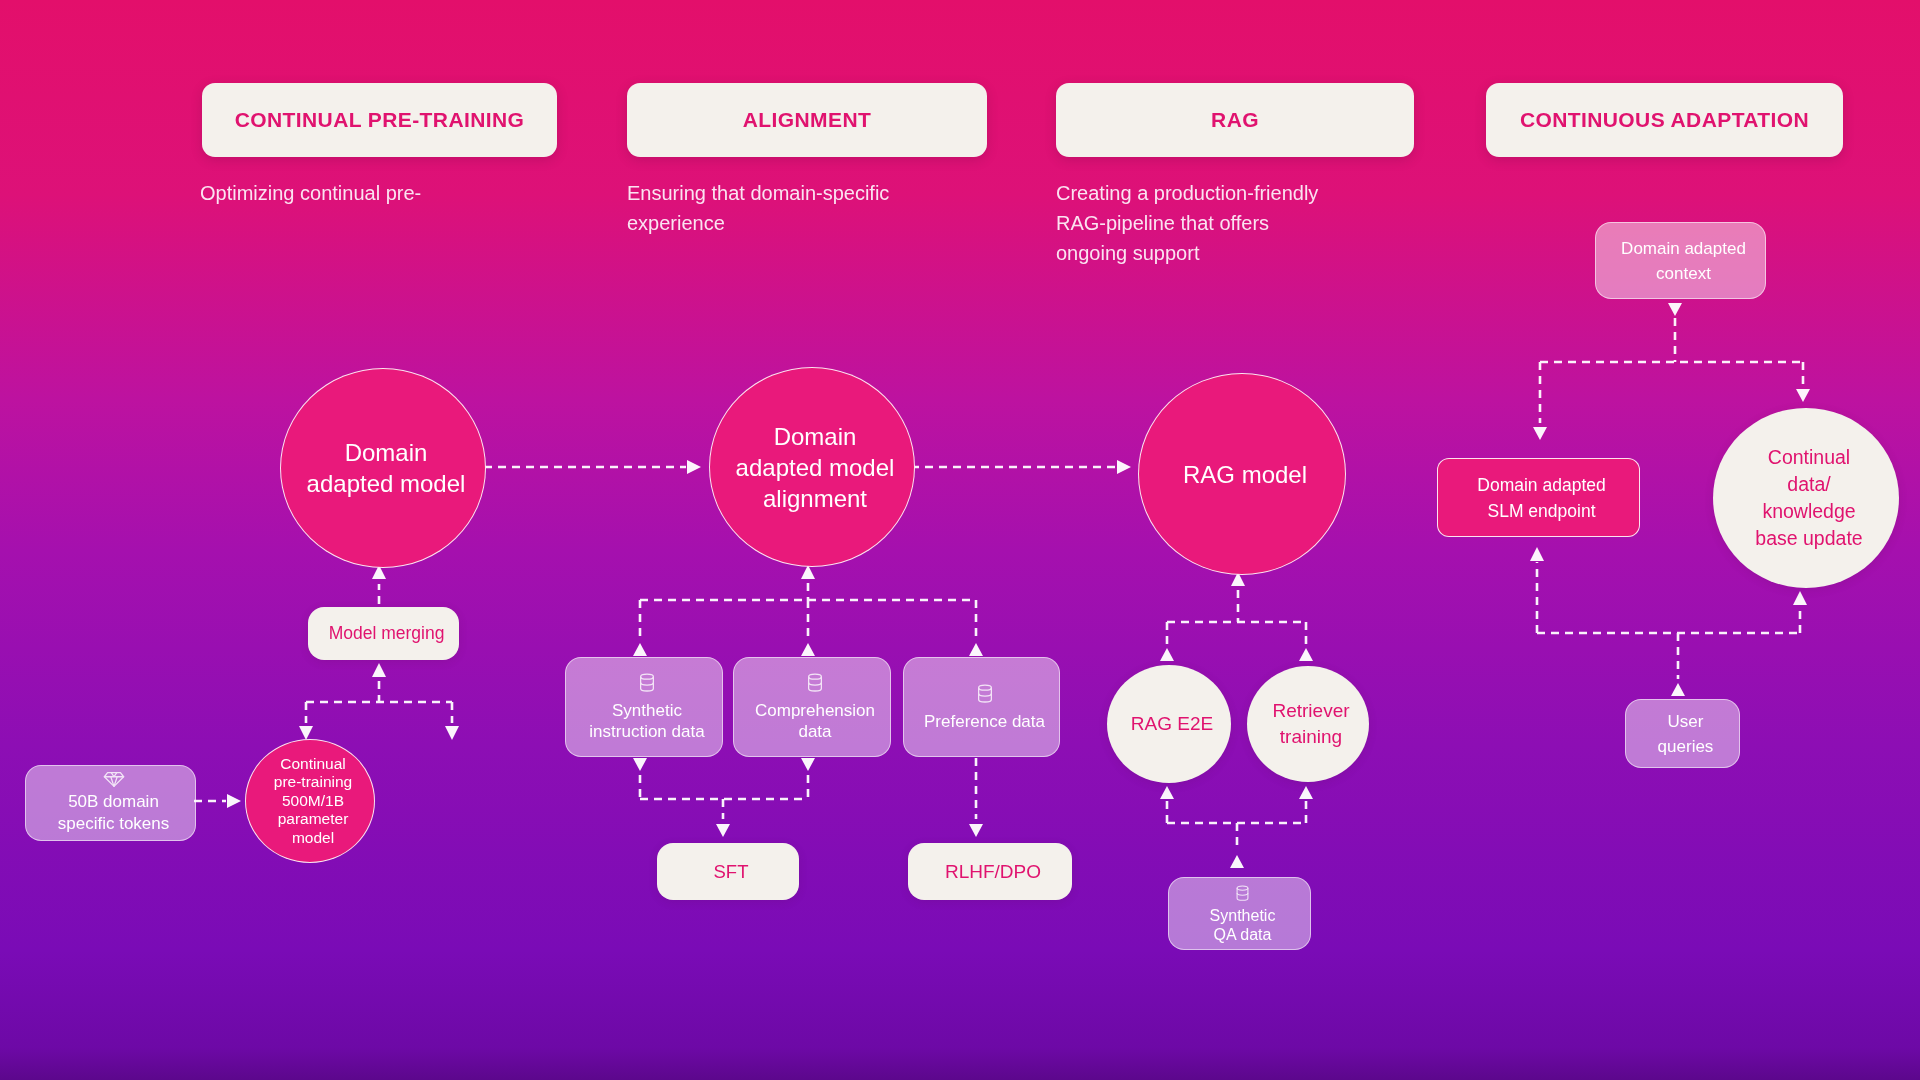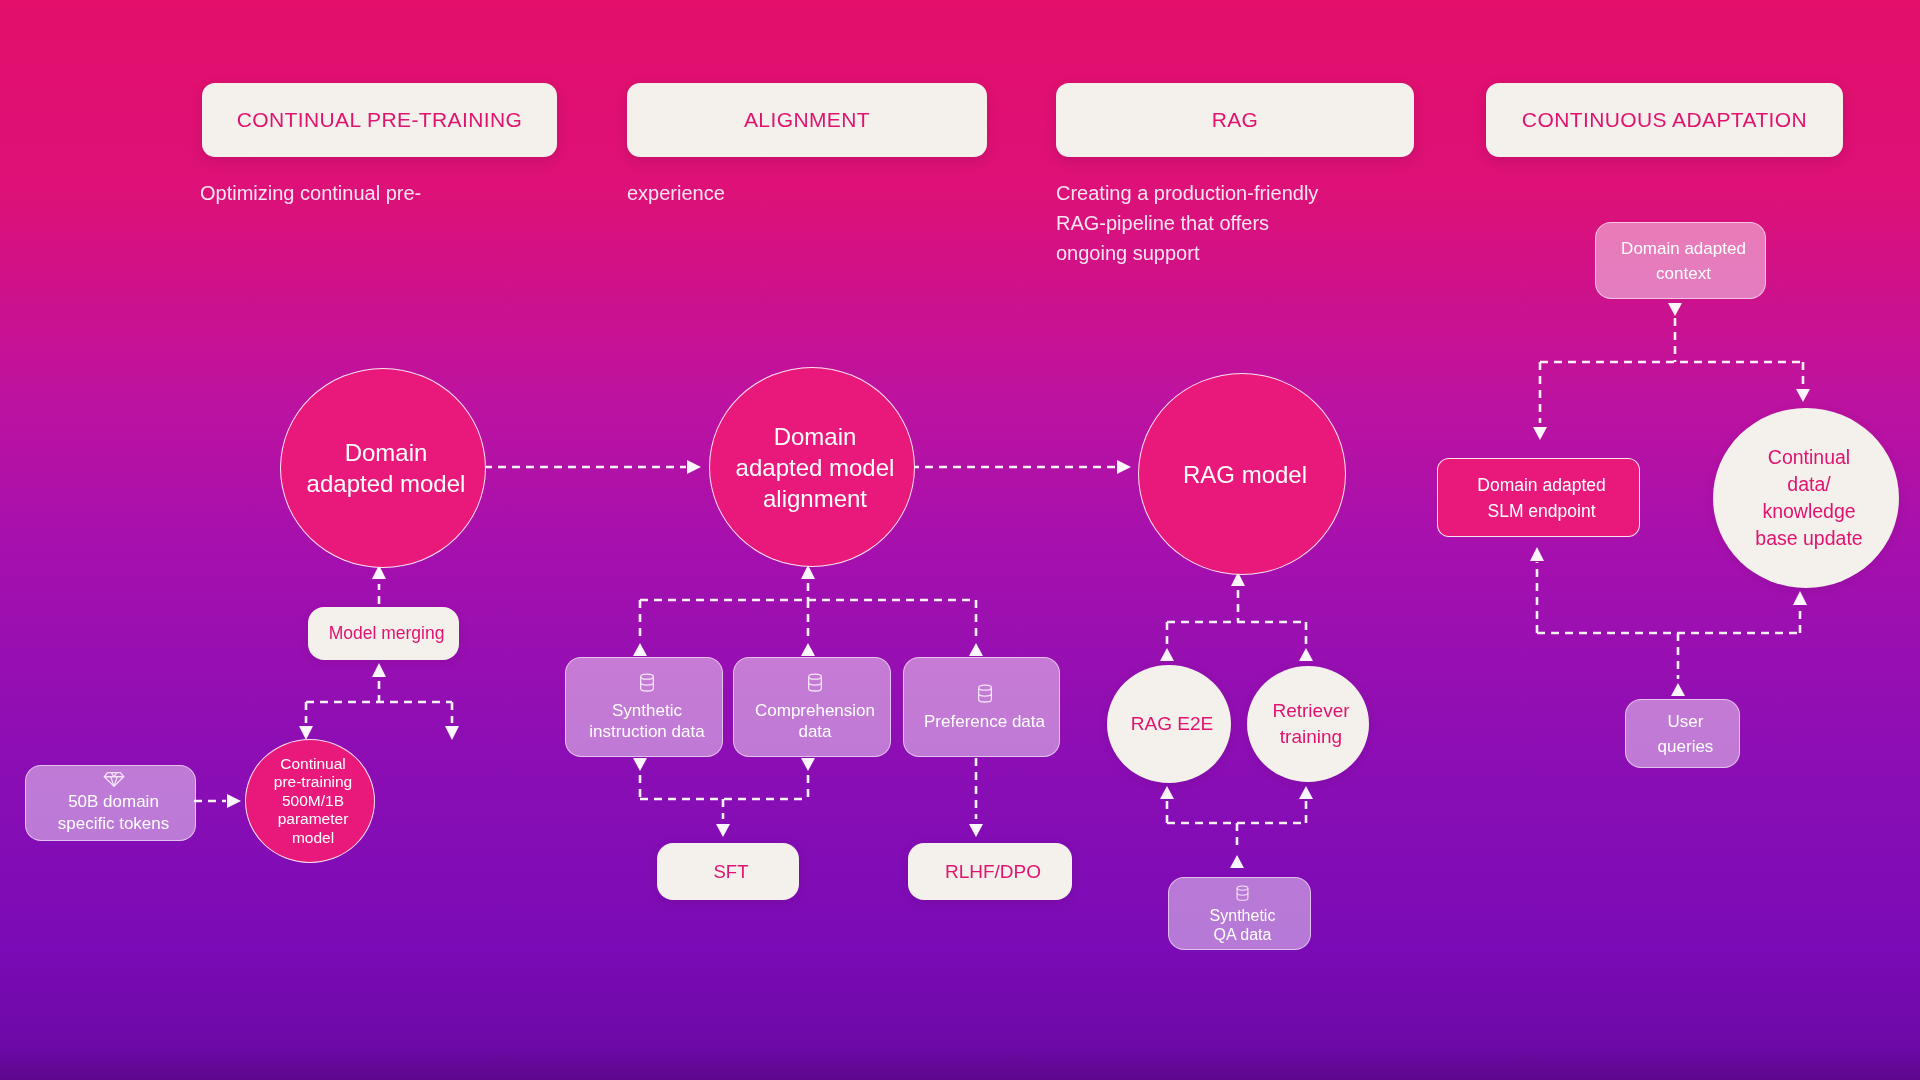--- a/index.html
+++ b/index.html
@@ -7,21 +7,21 @@
     position:relative;width:1920px;height:1080px;overflow:hidden;
     font-family:"Liberation Sans",sans-serif;
     background:linear-gradient(180deg,#e30f6b 0%,#dd1178 18%,#bd12a0 37%,#a510ae 51%,#8d0eb4 69%,#7a0bb6 88%,#6d09a6 97%,#5c078c 100%);
   }
   svg.connectors{position:absolute;left:0;top:0;pointer-events:none;}
   .dash{stroke:rgba(255,255,255,.95);stroke-width:2.6;fill:none;stroke-dasharray:8 6;}
   .ah{fill:rgba(255,255,255,.96);stroke:none;}
   .hdr{
     position:absolute;top:83px;height:74px;background:#f4f1ec;border-radius:13px;
     display:flex;align-items:center;justify-content:center;
-    color:#e0136f;font-weight:400;font-size:21px;letter-spacing:.4px;
+    color:#e0136f;font-weight:700;font-size:21px;letter-spacing:.4px;
     box-shadow:0 3px 12px rgba(70,0,50,.18);
   }
   .desc{position:absolute;top:178px;color:#fbe3f1;font-size:20px;line-height:30px;}
   .node{position:absolute;display:flex;flex-direction:column;align-items:center;justify-content:center;text-align:center;padding-left:6px;}
   .circle{border-radius:50%;}
   .pinknode{background:#e9197b;border:1.5px solid rgba(255,255,255,.88);color:#fff;}
   .whitenode{background:#f4f1ec;color:#e0136f;box-shadow:0 2px 10px rgba(70,0,50,.12);}
   .lavnode{background:rgba(255,255,255,.45);border:1px solid rgba(255,255,255,.55);color:#fff;border-radius:16px;}
   .bigtxt{font-size:24px;line-height:31px;}
   .icon{display:block;line-height:0;margin-bottom:6px;opacity:.8;}
@@ -120,20 +120,21 @@
     <span>RAG</span>
   </div>
   <div class="hdr" style="left:1486px;width:357px">
     <span>CONTINUOUS ADAPTATION</span>
   </div>
 
   <div class="desc" style="left:200px;width:360px">
     <div>Optimizing continual pre-</div>
   </div>
   <div class="desc" style="left:627px;width:360px">
+    <div>Ensuring that domain-specific</div>
     <div>experience</div>
   </div>
   <div class="desc" style="left:1056px;width:358px">
     <div>Creating a production-friendly</div>
     <div>RAG-pipeline that offers</div>
     <div>ongoing support</div>
   </div>
 
   <div class="node circle pinknode bigtxt" style="left:280px;top:368px;width:198px;height:198px">
     <div>Domain</div>

